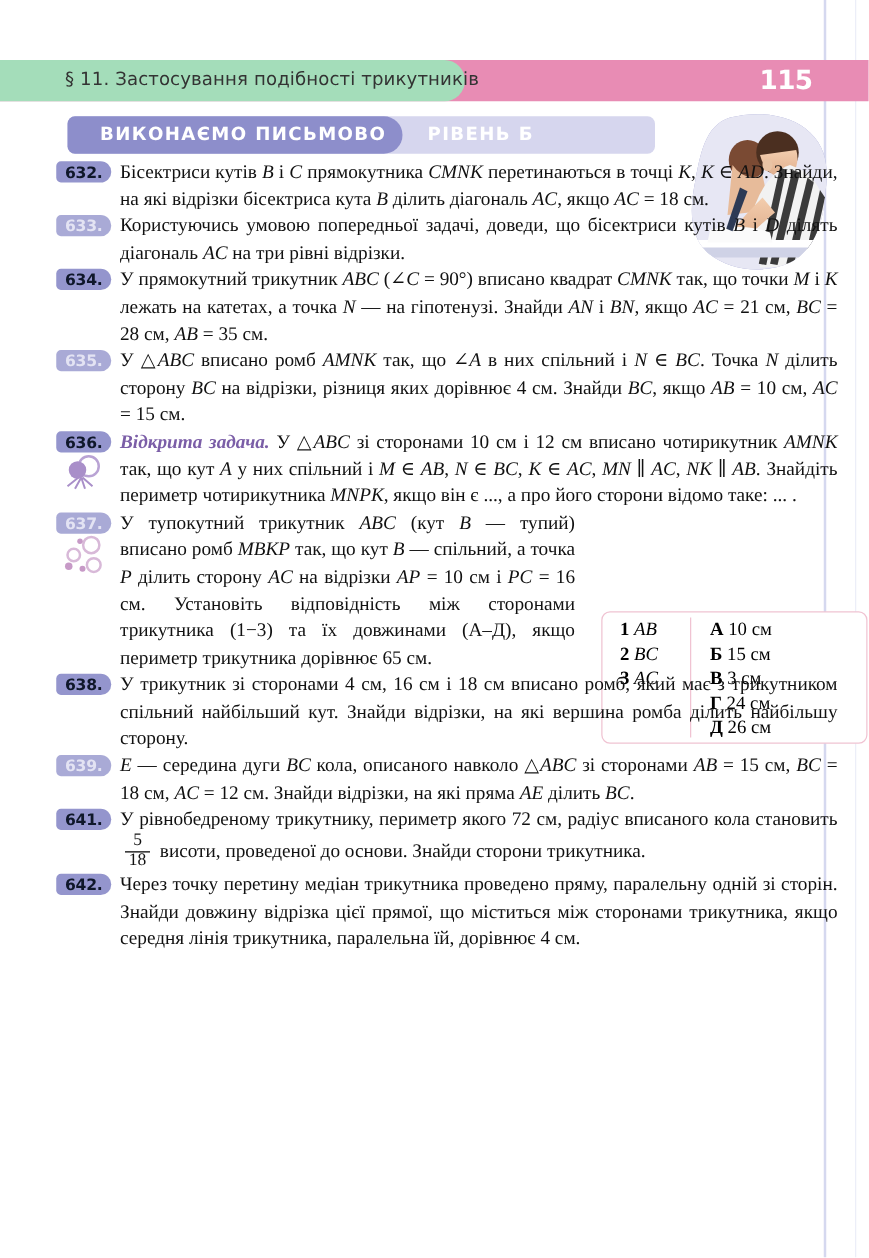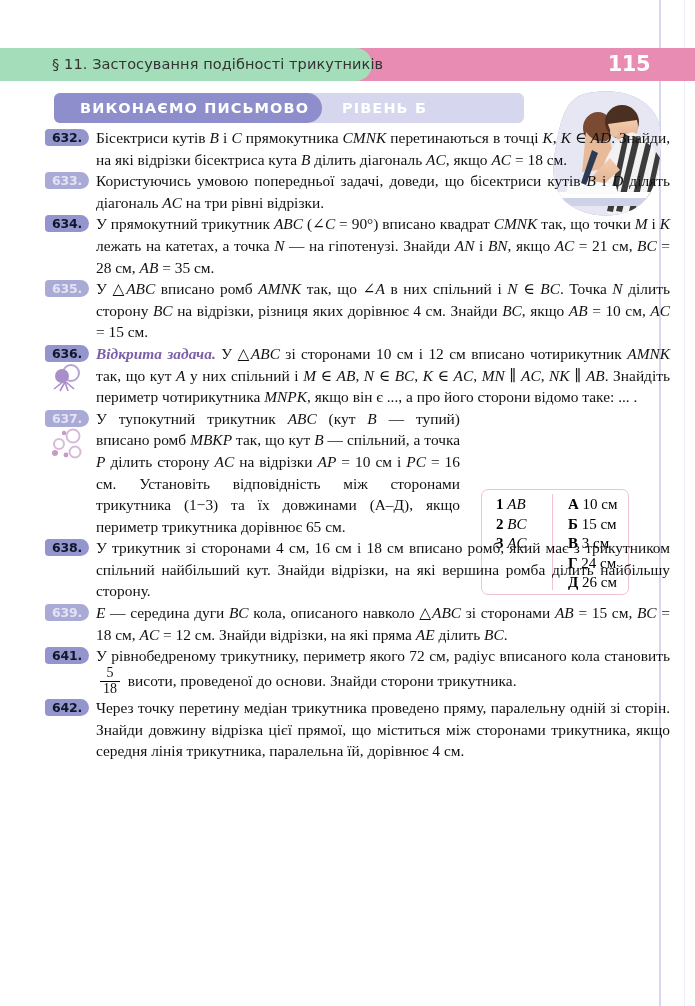--- a/index.html
+++ b/index.html
@@ -231,21 +231,21 @@
     top: 20px;
     width: 36px;
     height: 34px;
   }
 
   
   .match-table {
     position: absolute;
     left: 481px;
     top: 489px;
-    width: 148px;
+    width: 213px;
     height: 106px;
     border: 1.4px solid #f0c3d2;
     border-radius: 7px;
     background: #ffffff;
     box-sizing: border-box;
   }
   .match-table .divider {
     position: absolute;
     left: 70px;
     top: 4px;

